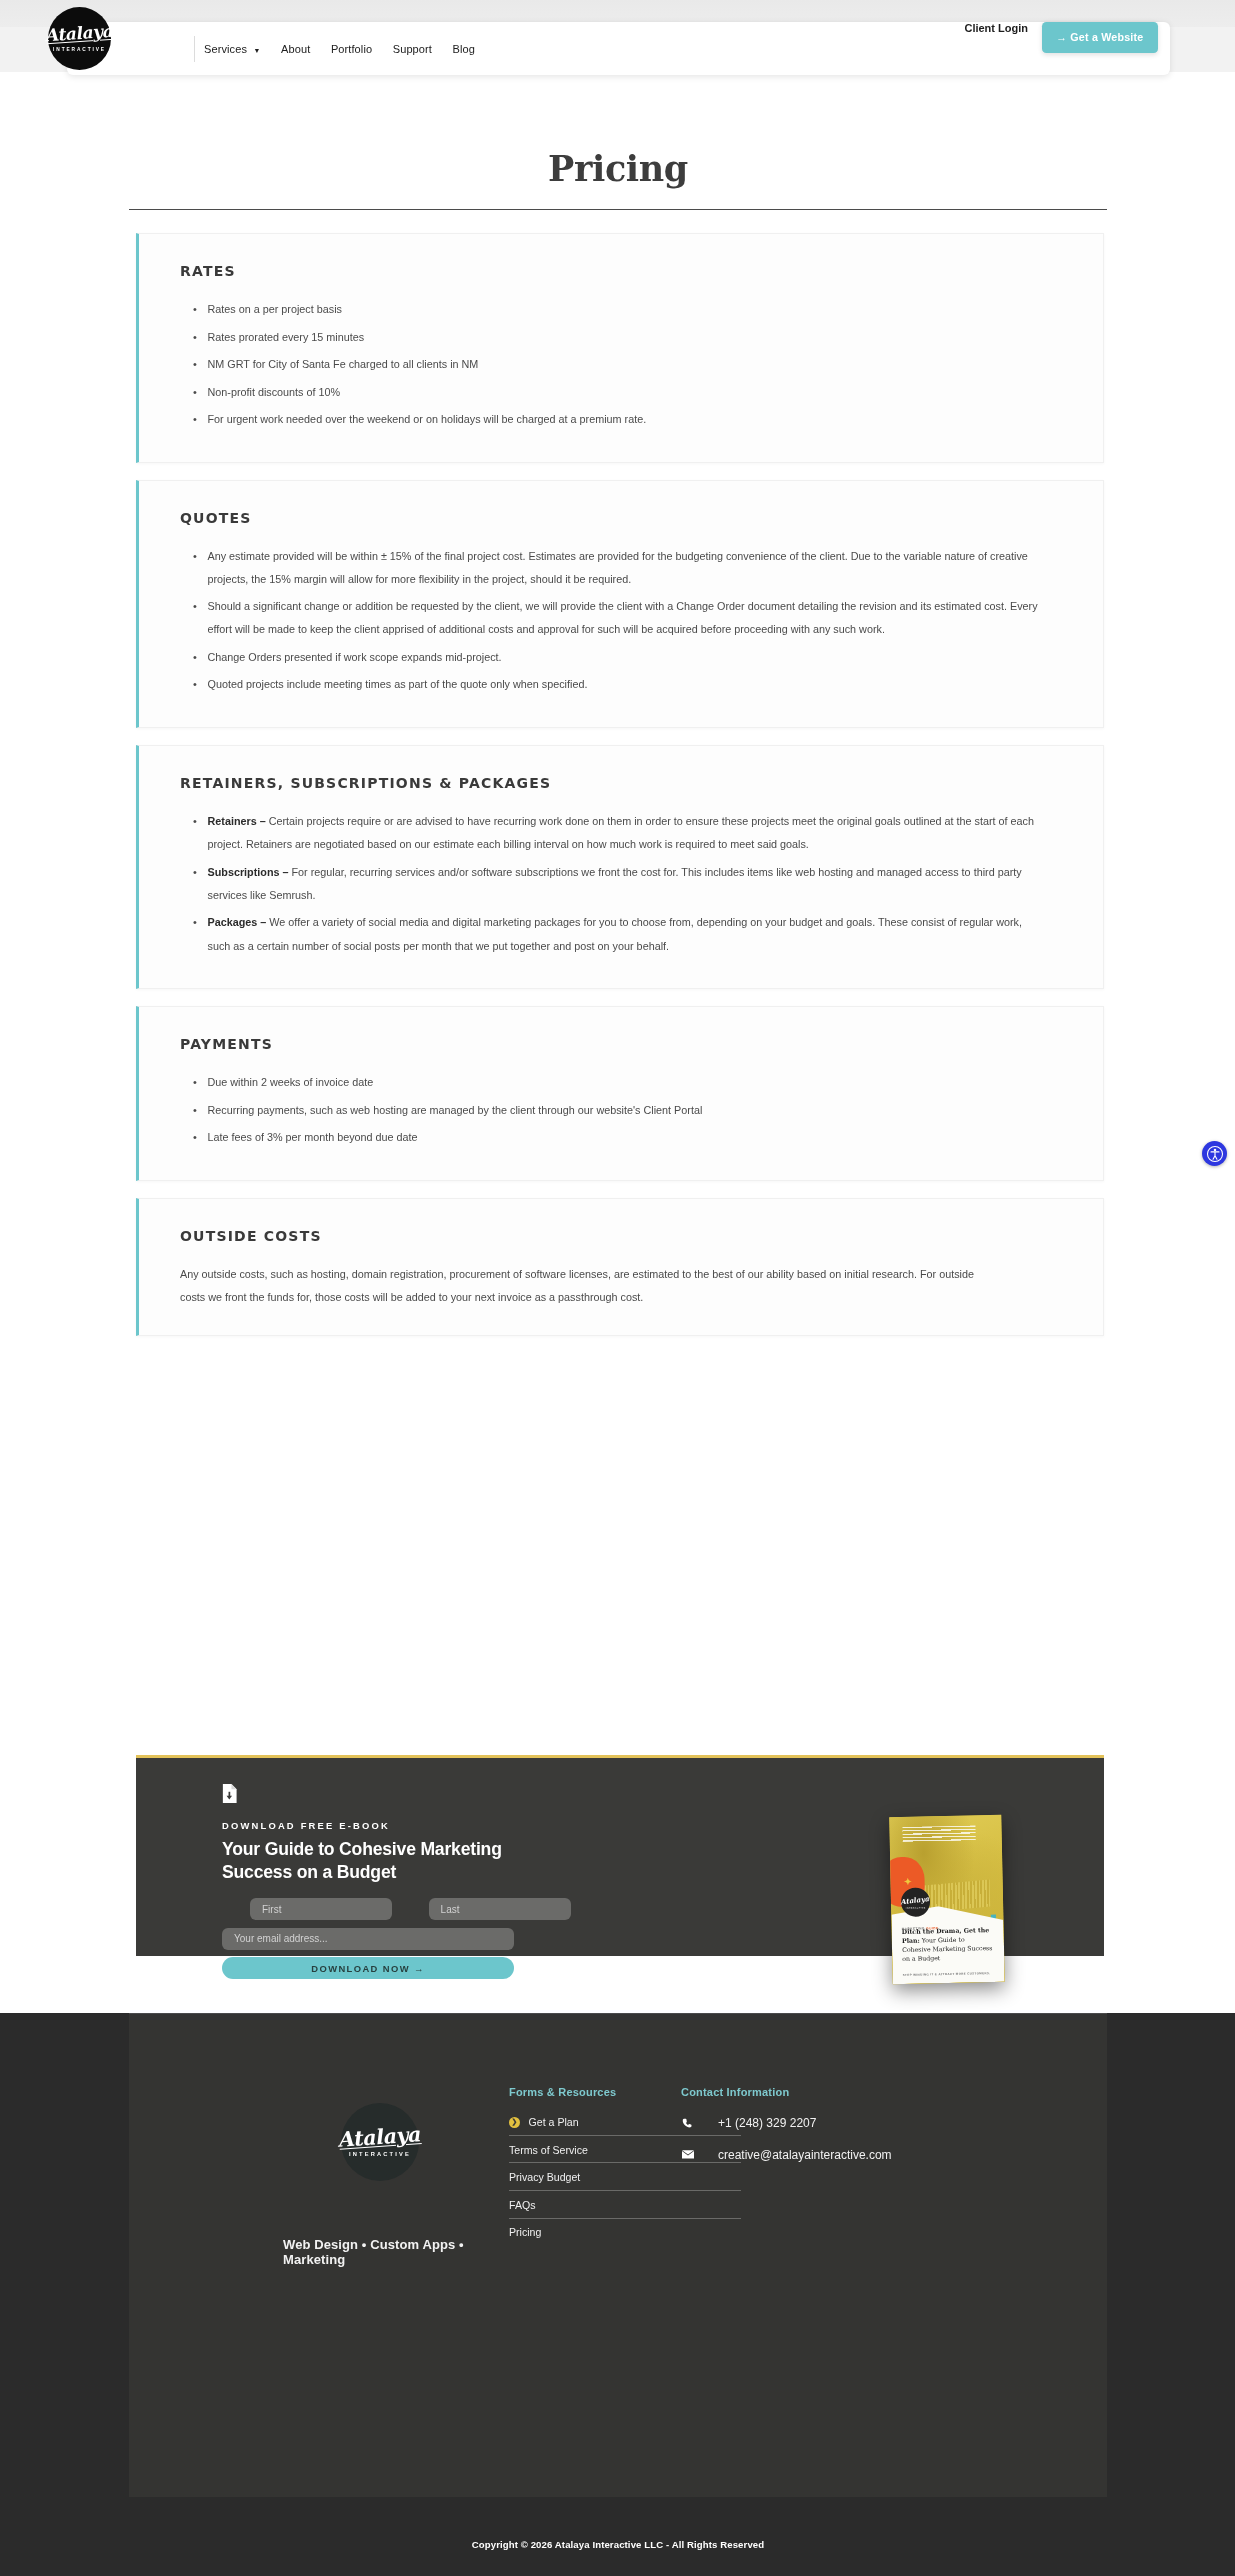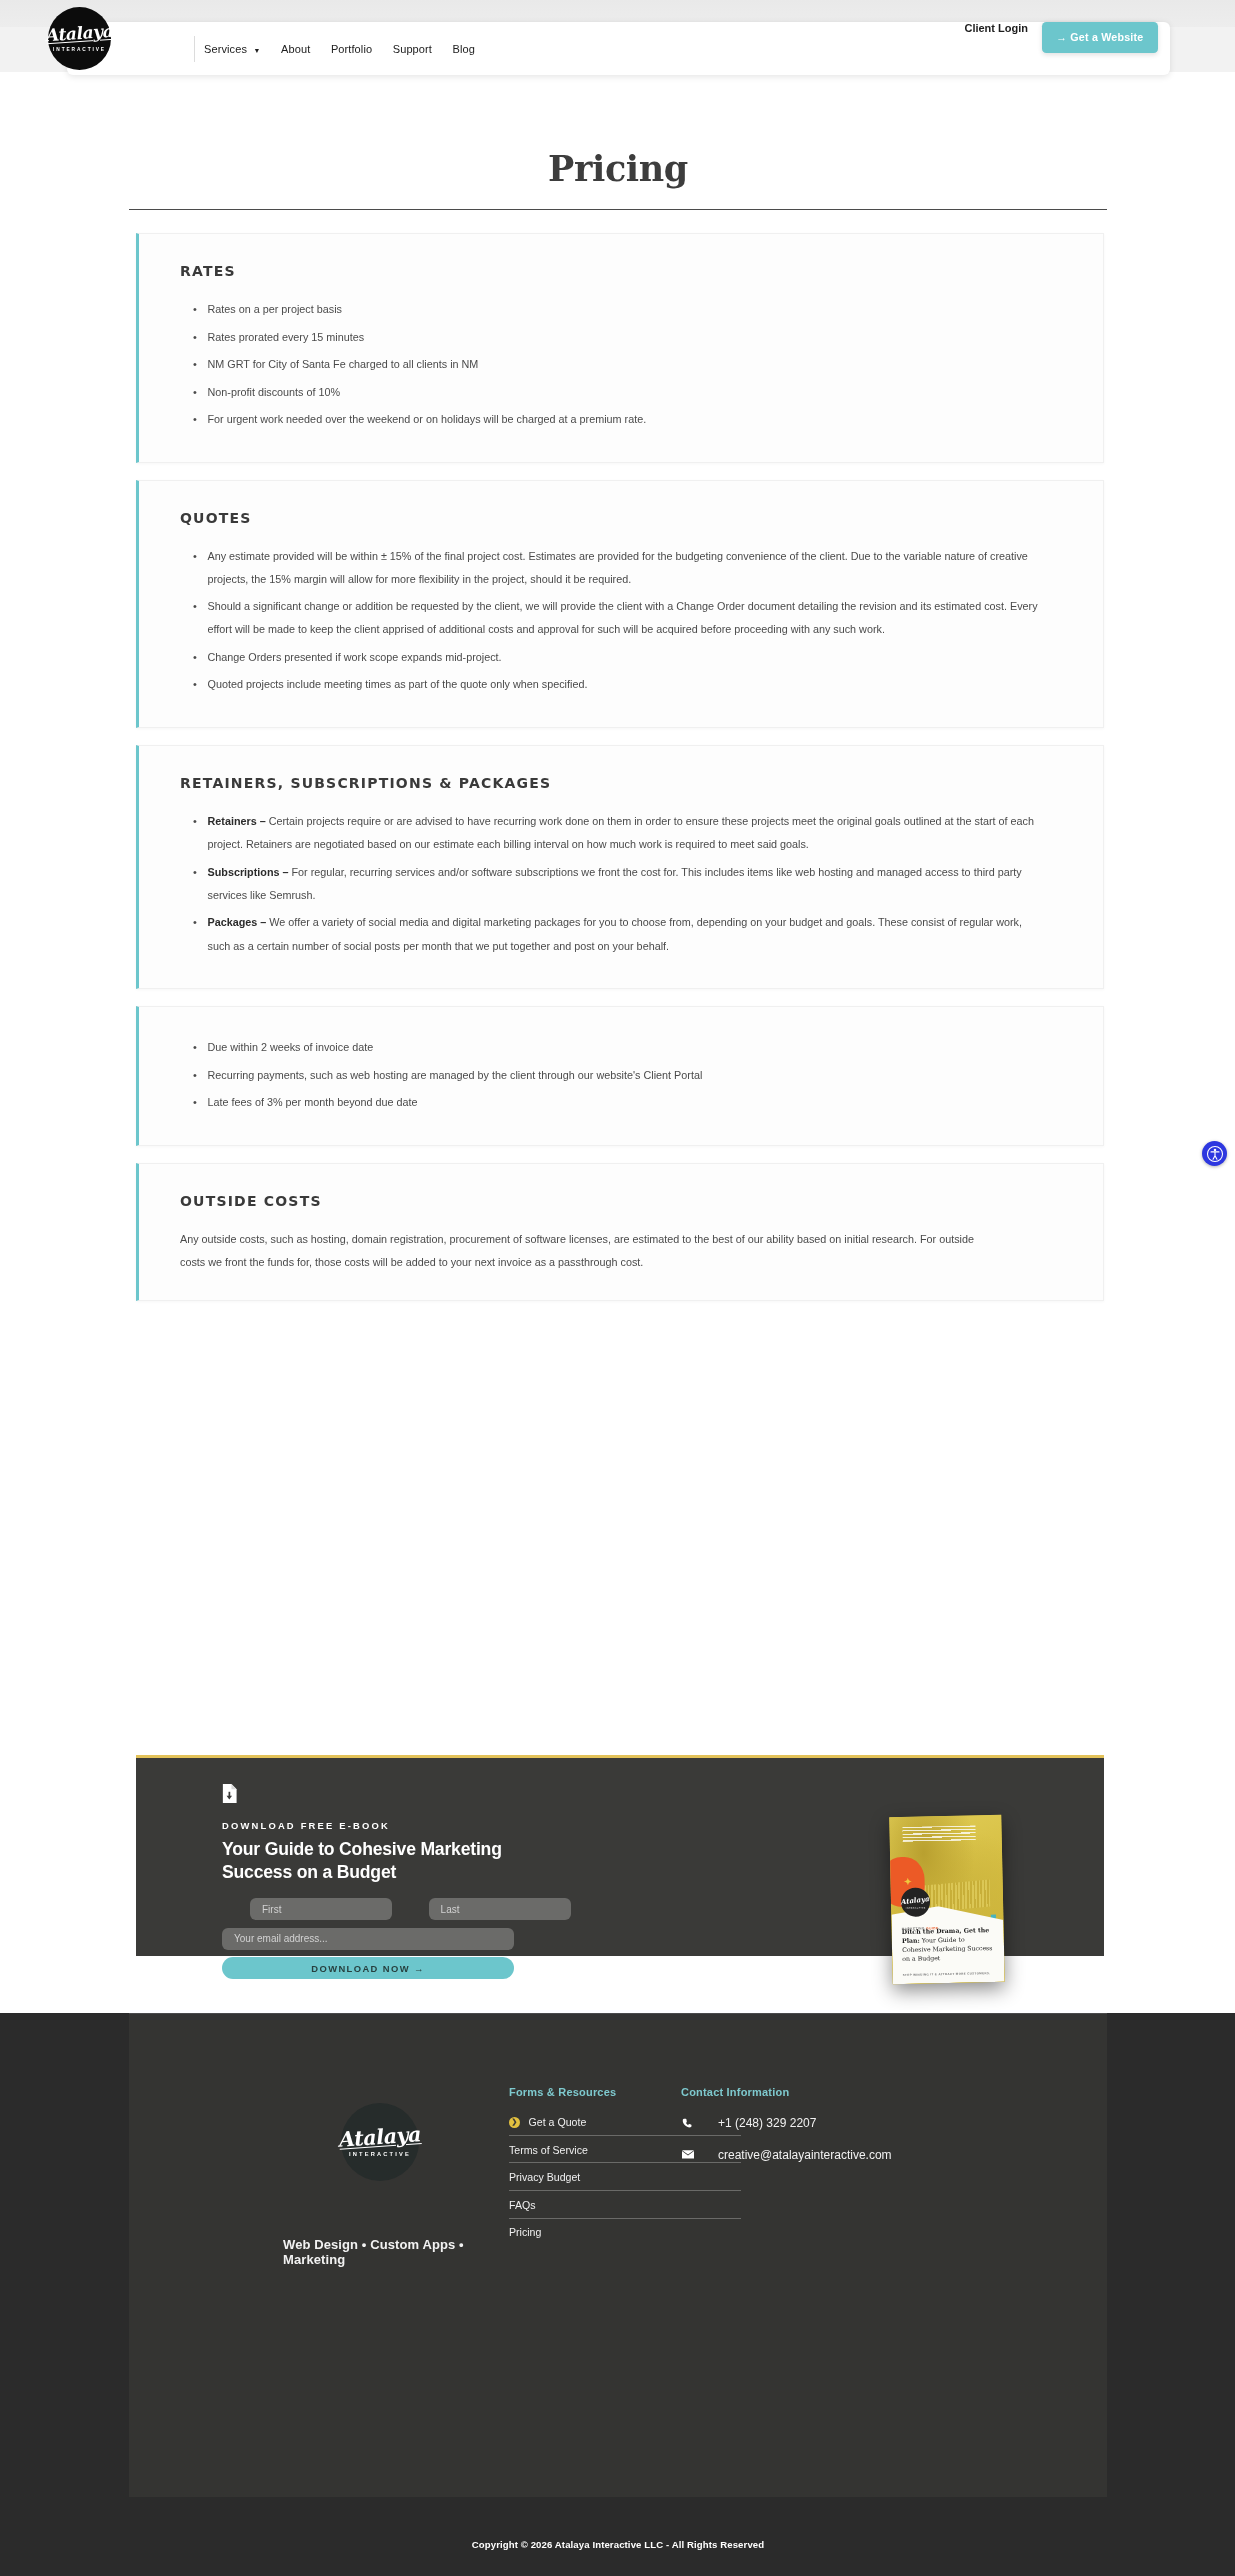--- a/index.html
+++ b/index.html
@@ -358,20 +358,21 @@
   <div class="card">
     <div class="card-title">RETAINERS, SUBSCRIPTIONS &amp; PACKAGES</div>
     <ul>
       <li><b>Retainers –</b><span> Certain projects require or are advised to have recurring work done on them in order to ensure these projects meet the original goals outlined at the start of each project. Retainers are negotiated based on our estimate each billing interval on how much work is required to meet said goals.</span></li>
       <li><b>Subscriptions –</b><span> For regular, recurring services and/or software subscriptions we front the cost for. This includes items like web hosting and managed access to third party services like Semrush.</span></li>
       <li><b>Packages –</b><span> We offer a variety of social media and digital marketing packages for you to choose from, depending on your budget and goals. These consist of regular work, such as a certain number of social posts per month that we put together and post on your behalf.</span></li>
     </ul>
   </div>
 
   <div class="card">
+    <div class="card-title">PAYMENTS</div>
     <ul>
       <li>Due within 2 weeks of invoice date</li>
       <li>Recurring payments, such as web hosting are managed by the client through our website's Client Portal</li>
       <li>Late fees of 3% per month beyond due date</li>
     </ul>
   </div>
 
   <div class="card">
     <div class="card-title">OUTSIDE COSTS</div>
     <div class="card-para">Any outside costs, such as hosting, domain registration, procurement of software licenses, are estimated to the best of our ability based on initial research. For outside costs we front the funds for, those costs will be added to your next invoice as a passthrough cost.</div>
@@ -429,21 +430,21 @@
     <div class="f-logo">
       <span class="logo-script">Atalaya</span>
       <span class="logo-sub">INTERACTIVE</span>
     </div>
     <div class="f-tag">Web Design • Custom Apps • Marketing</div>
 
     <div class="f-col links">
       <div class="f-head">Forms &amp; Resources</div>
       <div class="f-link">
         <span class="chev">❯</span>
-        <span>Get a Quote</span>
+        <span>Get a Plan</span>
       </div>
       <div class="f-link">Terms of Service</div>
       <div class="f-link">Privacy Budget</div>
       <div class="f-link">FAQs</div>
       <div class="f-link" style="border-bottom:none;">Pricing</div>
     </div>
 
     <div class="f-col contact">
       <div class="f-head">Contact Information</div>
       <div class="c-row">

